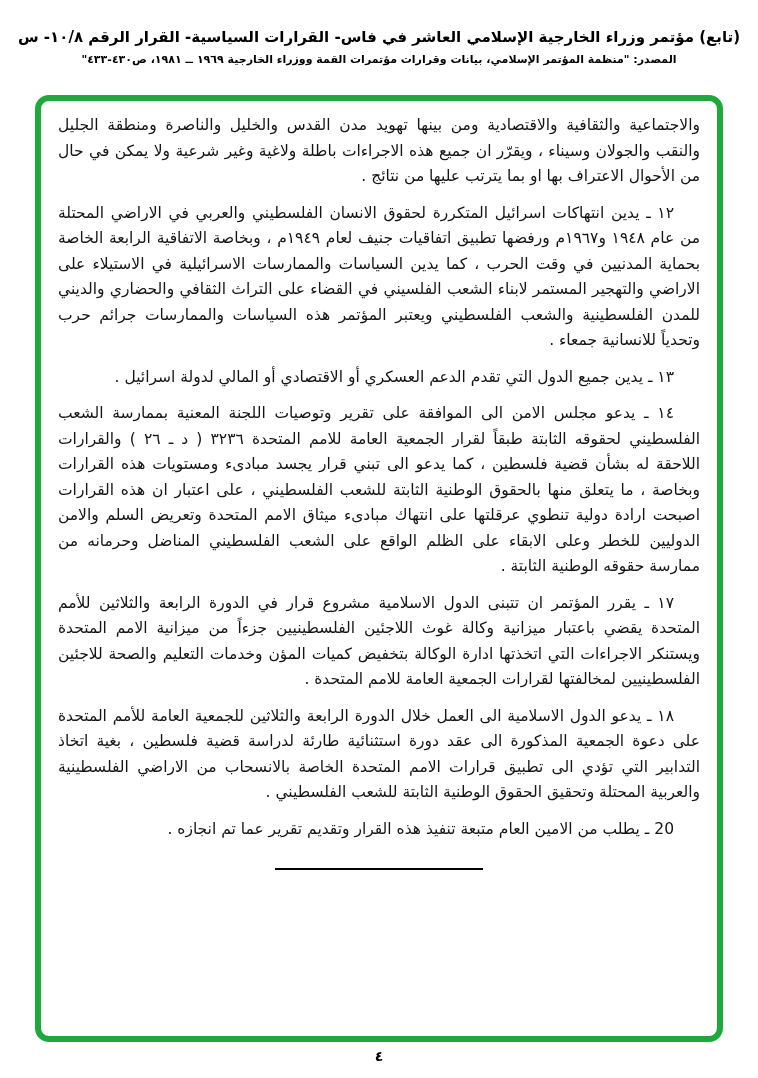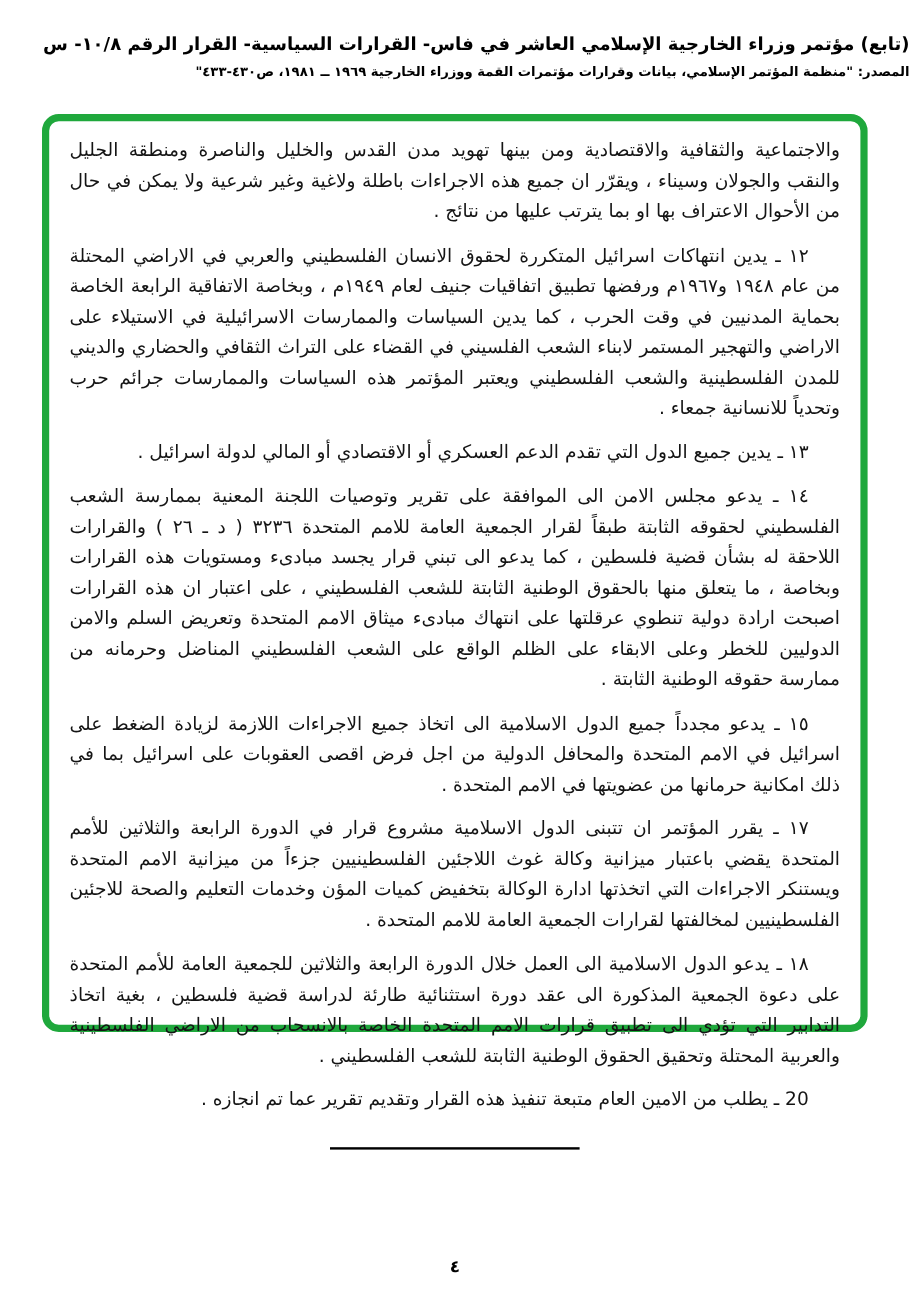--- a/index.html
+++ b/index.html
@@ -4,40 +4,40 @@
 <style>
   html,body { margin:0; padding:0; }
   body {
     width:758px; height:1078px;
     background:#ffffff;
     font-family:"DejaVu Sans", sans-serif;
     color:#111;
   }
   .page { position:relative; width:758px; height:1078px; background:#fff; overflow:hidden; }
 
-  .header { text-align:right; }
+  .header { text-align:center; }
   .header-title {
     padding-top:28px;
     font-size:15px;
     font-weight:bold;
     direction:rtl;
     color:#000;
   }
   .header-source {
     margin-top:7px;
     font-size:11px;
     font-weight:bold;
     direction:rtl;
     color:#000;
   }
 
   .content-box {
     position:absolute;
     left:35px; top:95px;
-    width:688px; height:765px;
+    width:688px; height:947px;
     box-sizing:border-box;
     border:6px solid #1FA83C;
     border-radius:14px;
     padding:12px 17px 0 17px;
     background:#fff;
   }
 
   .para {
     direction:rtl;
     margin:0 0 11px 0;
@@ -74,21 +74,20 @@
   <div class="header">
     <div class="header-title" dir="rtl">(تابع)  مؤتمر وزراء الخارجية الإسلامي العاشر في فاس- القرارات السياسية- القرار الرقم ١٠/٨- س</div>
     <div class="header-source" dir="rtl">المصدر: "منظمة المؤتمر الإسلامي، بيانات وقرارات مؤتمرات القمة ووزراء الخارجية ١٩٦٩ ــ ١٩٨١، ص٤٣٠-٤٣٣"</div>
   </div>
 
   <div class="content-box">
     <p class="para continuation" dir="rtl">والاجتماعية والثقافية والاقتصادية ومن بينها تهويد مدن القدس والخليل والناصرة ومنطقة الجليل والنقب والجولان وسيناء ، ويقرّر ان جميع هذه الاجراءات باطلة ولاغية وغير شرعية ولا يمكن في حال من الأحوال الاعتراف بها او بما يترتب عليها من نتائج .</p>
     <p class="para" dir="rtl">١٢ ـ يدين انتهاكات اسرائيل المتكررة لحقوق الانسان الفلسطيني والعربي في الاراضي المحتلة من عام ١٩٤٨ و١٩٦٧م ورفضها تطبيق اتفاقيات جنيف لعام ١٩٤٩م ، وبخاصة الاتفاقية الرابعة الخاصة  بحماية المدنيين في وقت الحرب ، كما يدين السياسات والممارسات الاسرائيلية في الاستيلاء على الاراضي والتهجير المستمر لابناء الشعب  الفلسيني في القضاء على التراث الثقافي والحضاري والديني للمدن الفلسطينية والشعب الفلسطيني ويعتبر المؤتمر هذه السياسات والممارسات جرائم حرب وتحدياً للانسانية جمعاء .</p>
     <p class="para" dir="rtl">١٣ ـ يدين جميع الدول التي تقدم الدعم العسكري أو الاقتصادي أو المالي لدولة اسرائيل .</p>
     <p class="para" dir="rtl">١٤ ـ يدعو مجلس الامن الى الموافقة على تقرير وتوصيات اللجنة المعنية بممارسة الشعب الفلسطيني لحقوقه الثابتة طبقاً لقرار الجمعية العامة للامم المتحدة ٣٢٣٦ ( د ـ ٢٦ ) والقرارات اللاحقة له بشأن قضية فلسطين ، كما يدعو الى تبني قرار يجسد مبادىء ومستويات هذه القرارات وبخاصة ، ما يتعلق منها بالحقوق الوطنية الثابتة للشعب الفلسطيني ، على اعتبار ان هذه القرارات اصبحت ارادة دولية تنطوي عرقلتها على انتهاك مبادىء ميثاق الامم المتحدة وتعريض السلم والامن الدوليين للخطر وعلى الابقاء على الظلم الواقع على الشعب الفلسطيني المناضل وحرمانه من ممارسة حقوقه الوطنية الثابتة .</p>
-    <p class="para" dir="rtl">١٥ ـ يدعو مجدداً جميع الدول الاسلامية الى اتخاذ جميع الاجراءات اللازمة لزيادة الضغط على اسرائيل في الامم المتحدة والمحافل الدولية من اجل فرض اقصى العقوبات على اسرائيل بما في ذلك امكانية حرمانها من عضويتها في الامم المتحدة .</p>
     <p class="para" dir="rtl">١٧ ـ يقرر المؤتمر ان تتبنى الدول الاسلامية مشروع قرار في الدورة الرابعة والثلاثين للأمم المتحدة يقضي باعتبار ميزانية وكالة غوث اللاجئين الفلسطينيين جزءاً من ميزانية الامم المتحدة ويستنكر الاجراءات التي اتخذتها ادارة الوكالة بتخفيض كميات المؤن وخدمات التعليم والصحة للاجئين الفلسطينيين لمخالفتها لقرارات الجمعية العامة للامم المتحدة .</p>
     <p class="para" dir="rtl">١٨ ـ يدعو الدول الاسلامية الى العمل خلال الدورة الرابعة والثلاثين للجمعية العامة للأمم المتحدة على دعوة الجمعية المذكورة الى عقد دورة استثنائية طارئة لدراسة قضية فلسطين ، بغية اتخاذ التدابير التي تؤدي الى تطبيق قرارات الامم المتحدة الخاصة بالانسحاب من الاراضي الفلسطينية والعربية المحتلة وتحقيق الحقوق الوطنية الثابتة للشعب الفلسطيني .</p>
     <p class="para" dir="rtl">20 ـ يطلب من الامين العام متبعة تنفيذ هذه القرار وتقديم تقرير عما تم انجازه .</p>
     <div class="divider"></div>
   </div>
 
   <div class="page-number">٤</div>
 
 </div>
 

